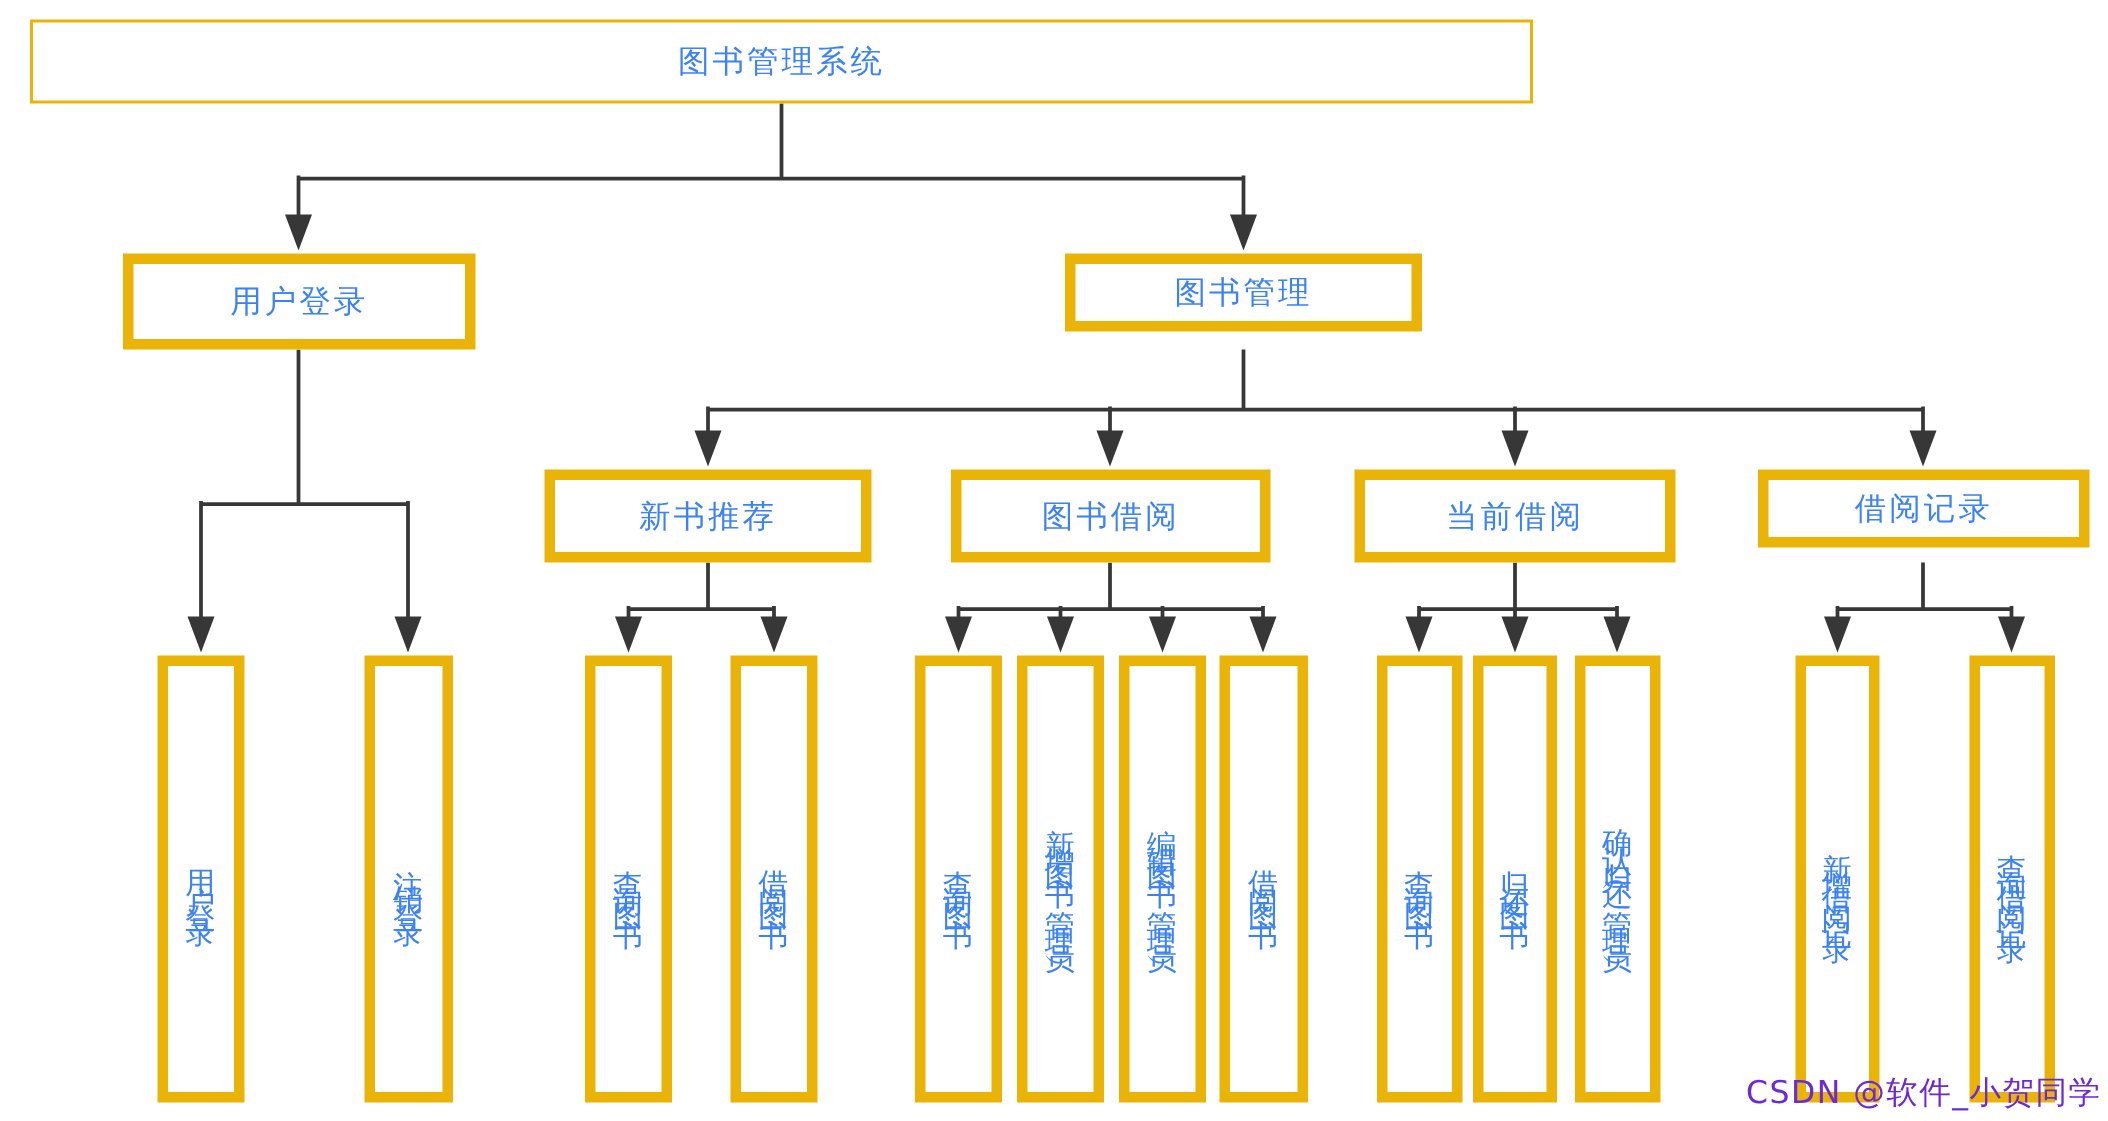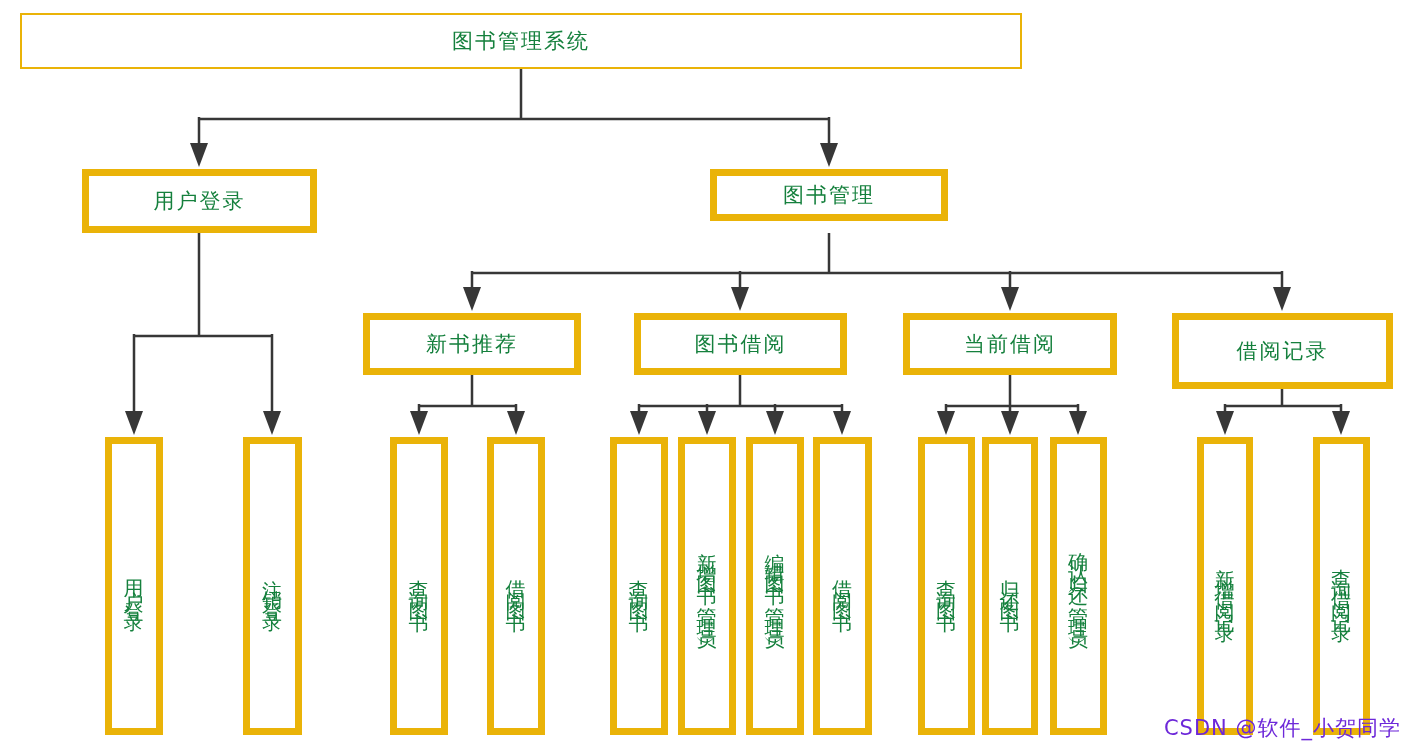--- a/index.html
+++ b/index.html
@@ -4,21 +4,21 @@
 <style>
   html,body{margin:0;padding:0;background:#ffffff;}
   #stage{
     position:relative;width:1405px;height:747px;background:#ffffff;overflow:hidden;
     font-family:"DejaVu Sans","Liberation Sans",sans-serif;
   }
   #wires{position:absolute;left:0;top:0;}
   .box{
     position:absolute;box-sizing:border-box;border:7px solid #eab308;background:#ffffff;
     display:flex;align-items:center;justify-content:center;
-    color:#15803d;font-size:21px;letter-spacing:2px;white-space:nowrap;
+    color:#3b82f6;font-size:21px;letter-spacing:2px;white-space:nowrap;
   }
   .root{border-width:2px;}
   .vbox span{
     writing-mode:vertical-rl;text-orientation:mixed;
     font-size:20px;letter-spacing:11px;line-height:1;
   }
   .watermark{
     position:absolute;top:714px;right:4px;
     color:#6d28d9;font-size:21px;letter-spacing:1px;white-space:nowrap;
   }
@@ -78,21 +78,21 @@
   </svg>
 
   <div class="box root" style="left:20px;top:13px;width:1002px;height:56px">图书管理系统</div>
 
   <div class="box" style="left:82px;top:169px;width:235px;height:64px">用户登录</div>
   <div class="box" style="left:710px;top:169px;width:238px;height:52px">图书管理</div>
 
   <div class="box" style="left:634px;top:313px;width:213px;height:62px">图书借阅</div>
   <div class="box" style="left:363px;top:313px;width:218px;height:62px">新书推荐</div>
   <div class="box" style="left:903px;top:313px;width:214px;height:62px">当前借阅</div>
-  <div class="box" style="left:1172px;top:313px;width:221px;height:76px">借阅记录</div>
+  <div class="box" style="left:1172px;top:313px;width:221px;height:52px">借阅记录</div>
 
   <div class="box vbox" style="left:105px;top:437px;width:58px;height:298px">
     <span>用户登录</span>
   </div>
   <div class="box vbox" style="left:243px;top:437px;width:59px;height:298px">
     <span>注销登录</span>
   </div>
 
   <div class="box vbox" style="left:390px;top:437px;width:58px;height:298px">
     <span>查询图书</span>

